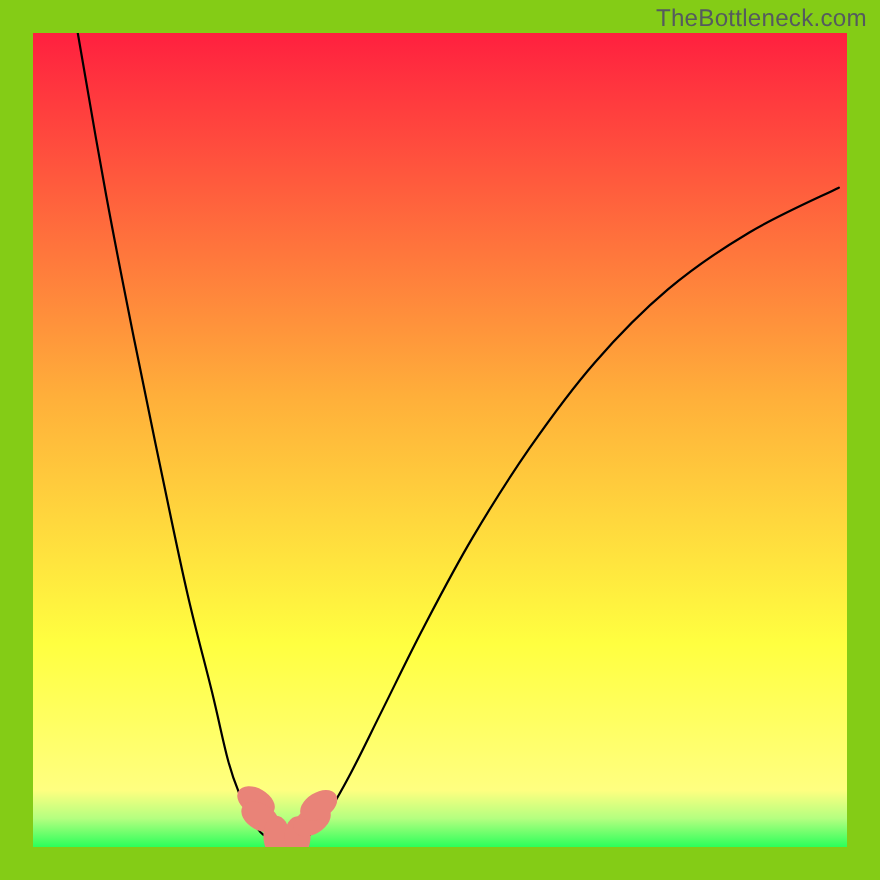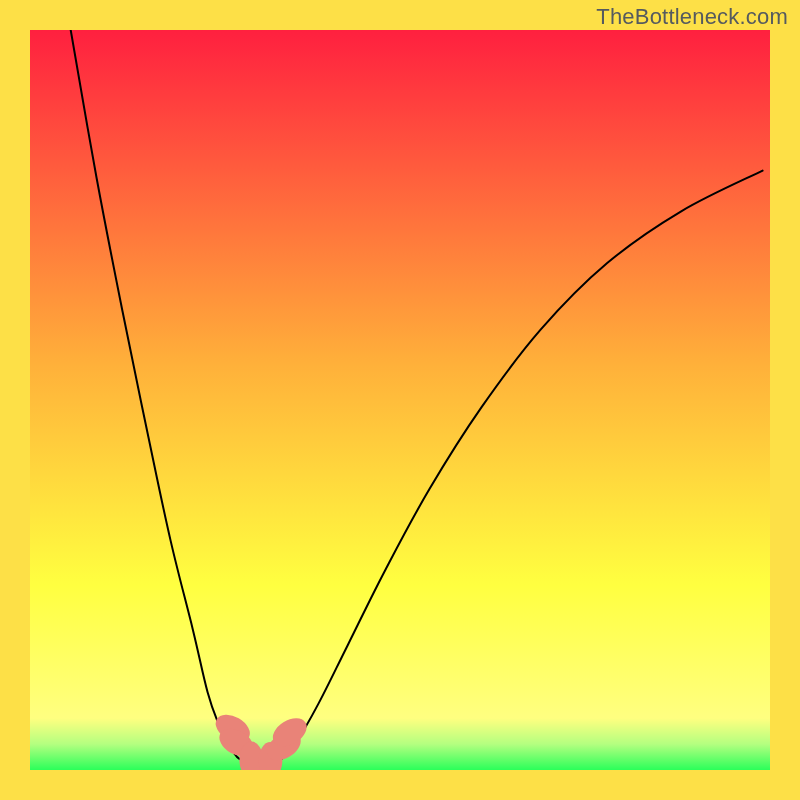--- a/index.html
+++ b/index.html
@@ -8,21 +8,21 @@
     width: 800px;
     height: 800px;
     overflow: hidden;
     background: #000;
     font-family: Arial, Helvetica, sans-serif;
   }
   .outer {
     position: relative;
     width: 800px;
     height: 800px;
-    background: #fde047;
+    background: #84cc16;
   }
   .watermark {
     position: absolute;
     top: 4px;
     right: 12px;
     color: #555a5f;
     font-size: 22px;
     font-weight: 500;
     letter-spacing: 0.2px;
     z-index: 10;

